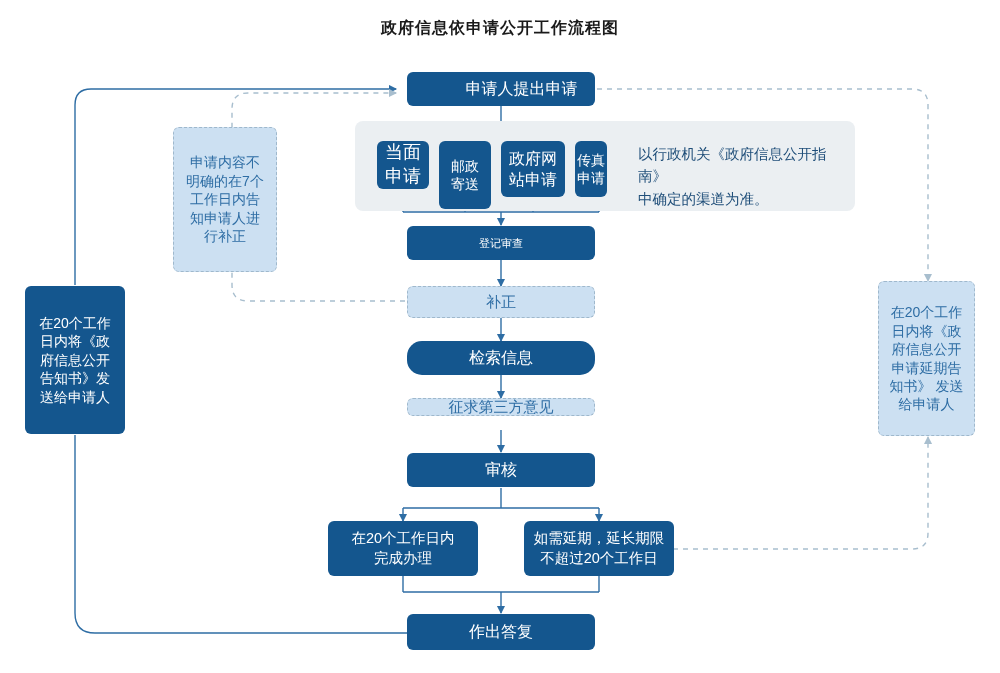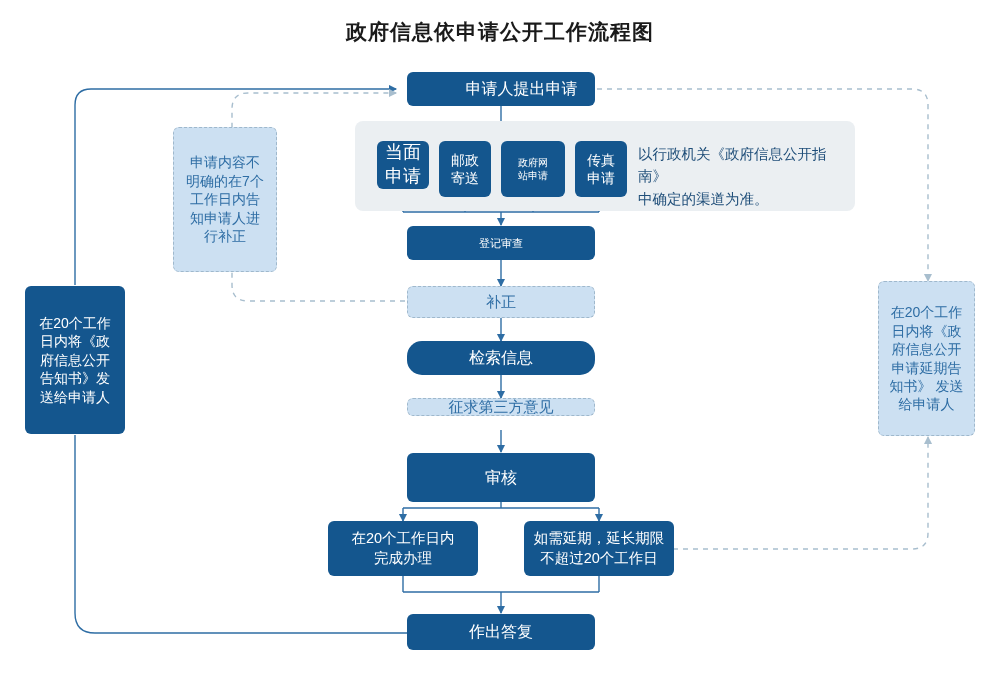--- a/index.html
+++ b/index.html
@@ -60,21 +60,21 @@
     line-height: 1.55;
     white-space: pre-line;
     z-index: 3;
   }
   #title {
     position: absolute;
     left: 0;
     top: 18px;
     width: 1000px;
     text-align: center;
-    font-size: 21px;
+    font-size: 16px;
     font-weight: bold;
     color: #1A1A1A;
     letter-spacing: 1px;
     z-index: 4;
   }
 </style>
 </head>
 <body>
 
 <div id="canvas">
@@ -136,39 +136,39 @@
       <path d="M673,549 L912,549 Q928,549 928,533 L928,437" marker-end="url(#arrowDash)"></path>
     </g>
   </svg>
 
   <div class="panel" style="left:355px; top:121px; width:500px; height:90px;"></div>
 
   <div class="node solid" style="left:407px; top:72px; width:188px; height:34px; font-size:16px;padding-left:41px;">申请人提出申请</div>
 
   <div class="node solid" style="left:377px; top:141px; width:52px; height:48px; font-size:18px;">当面
 申请</div>
-  <div class="node solid" style="left:439px; top:141px; width:52px; height:56px; font-size:14px;">邮政
+  <div class="node solid" style="left:439px; top:141px; width:52px; height:68px; font-size:14px;">邮政
 寄送</div>
-  <div class="node solid" style="left:501px; top:141px; width:64px; height:56px; font-size:10px;">政府网
+  <div class="node solid" style="left:501px; top:141px; width:64px; height:56px; font-size:16px;">政府网
 站申请</div>
-  <div class="node solid" style="left:575px; top:141px; width:52px; height:56px; font-size:14px;">传真
+  <div class="node solid" style="left:575px; top:141px; width:32px; height:56px; font-size:14px;">传真
 申请</div>
 
   <div class="note" style="left:638px; top:143px; width:215px; font-size:14.5px;">以行政机关《政府信息公开指南》
 中确定的渠道为准。</div>
 
   <div class="node solid" style="left:407px; top:226px; width:188px; height:34px; font-size:11px;text-align:right;">登记审查</div>
 
   <div class="node light" style="left:407px; top:286px; width:188px; height:32px; font-size:15px;">补正</div>
 
   <div class="node solid" style="left:407px; top:341px; width:188px; height:34px; font-size:16px;border-radius:15px;">检索信息</div>
 
   <div class="node light" style="left:407px; top:398px; width:188px; height:18px; font-size:15px;">征求第三方意见</div>
 
-  <div class="node solid" style="left:407px; top:453px; width:188px; height:49px; font-size:16px;">审核</div>
+  <div class="node solid" style="left:407px; top:453px; width:188px; height:34px; font-size:16px;">审核</div>
 
   <div class="node solid" style="left:328px; top:521px; width:150px; height:55px; font-size:14.5px;">在20个工作日内
 完成办理</div>
 
   <div class="node solid" style="left:524px; top:521px; width:150px; height:55px; font-size:14.5px;">如需延期，延长期限
 不超过20个工作日</div>
 
   <div class="node solid" style="left:407px; top:614px; width:188px; height:36px; font-size:16px;">作出答复</div>
 
   <div class="node solid" style="left:25px; top:286px; width:100px; height:148px; font-size:14px; padding:0 6px;">在20个工作

